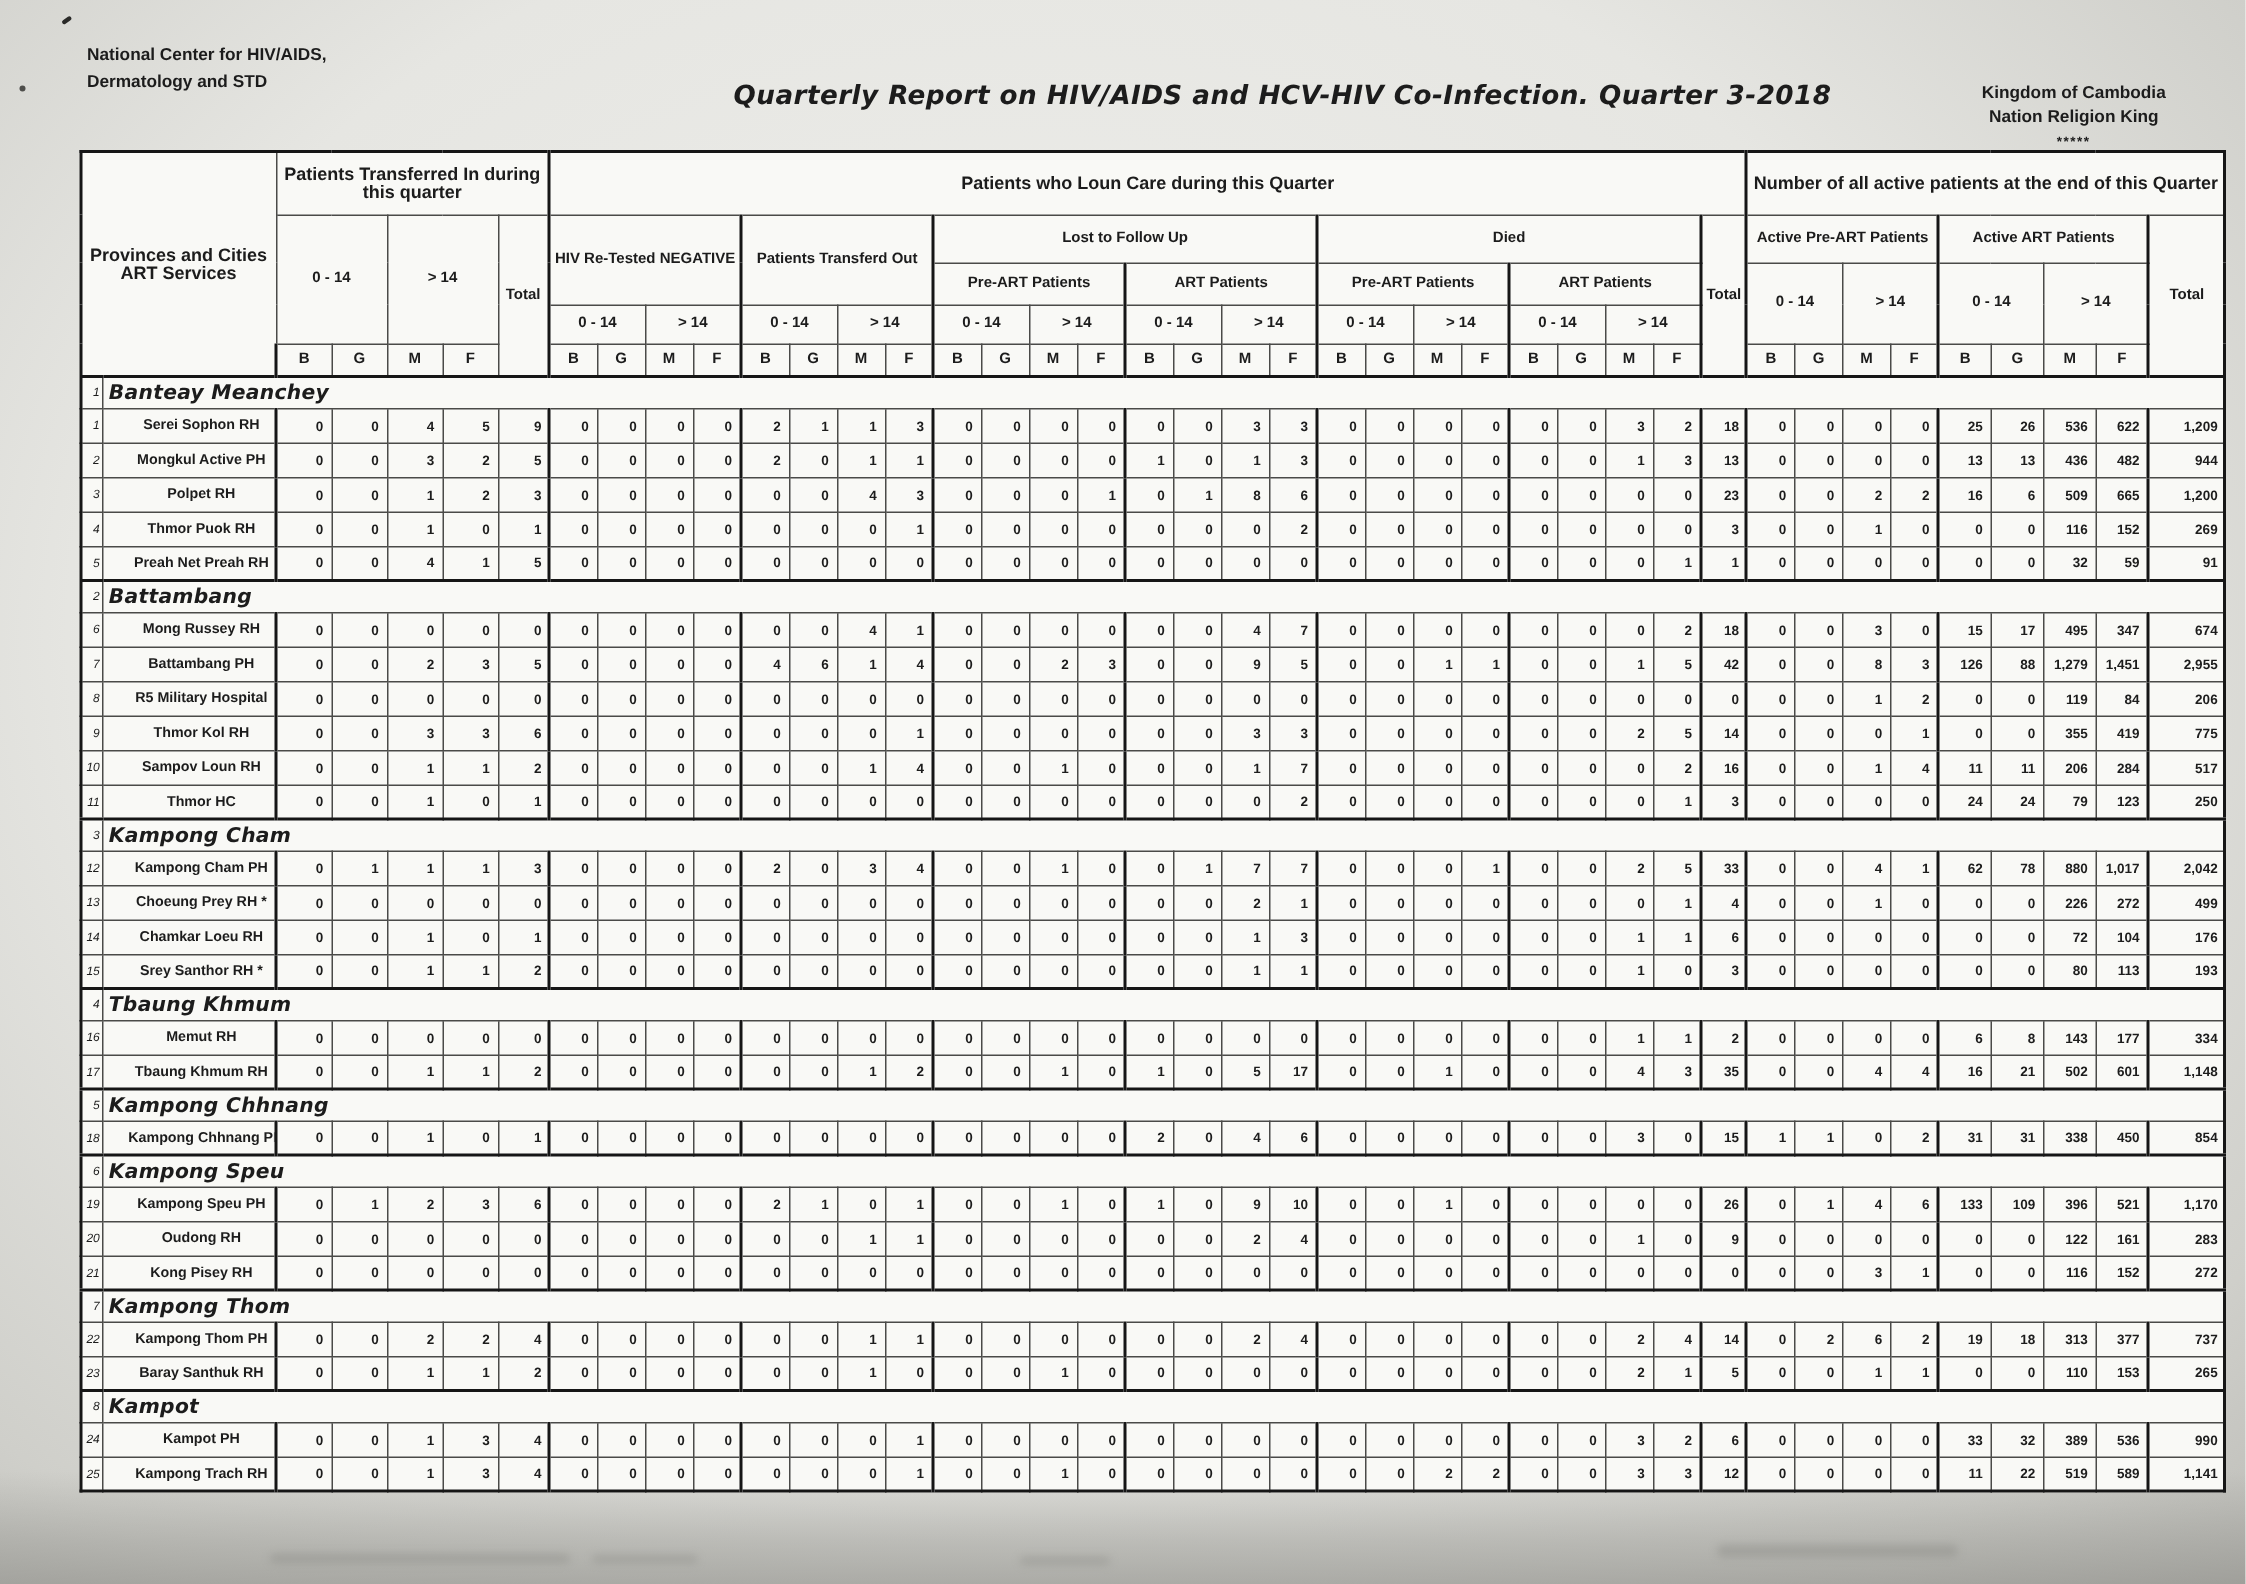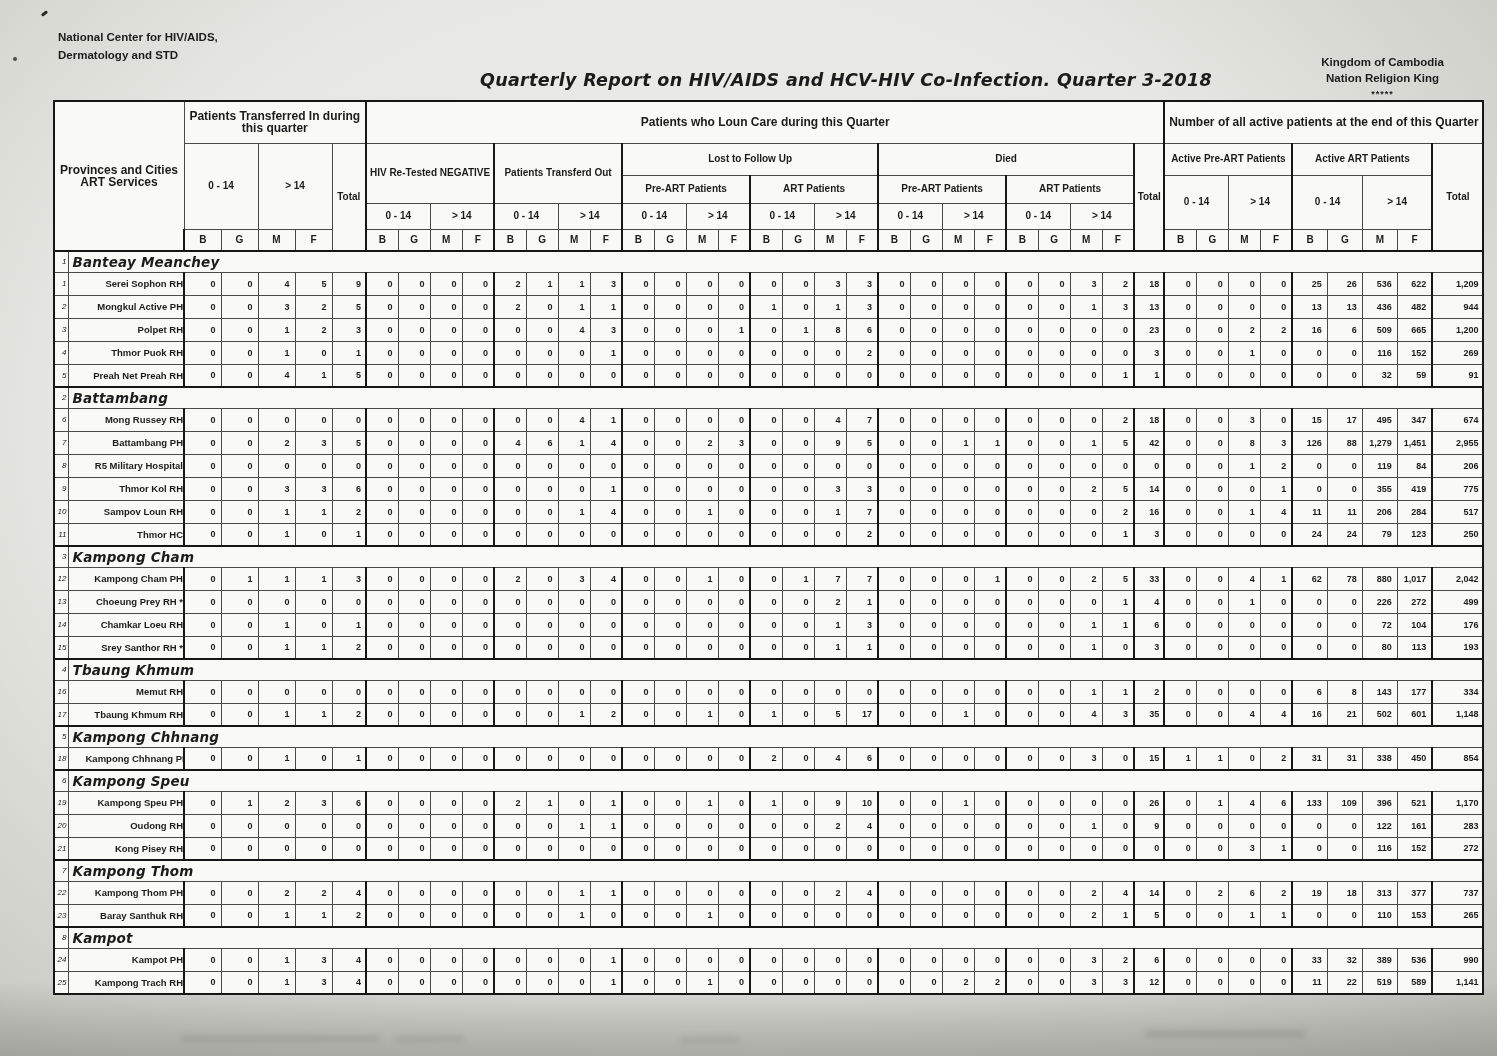--- a/index.html
+++ b/index.html
@@ -10,38 +10,38 @@
   }
   .bottom-shade{position:absolute;left:0;right:0;bottom:0;height:75px;
     background:linear-gradient(180deg, rgba(160,160,155,0) 0%, rgba(150,150,145,.45) 60%, rgba(140,140,135,.6) 100%);}
   .artifact{position:absolute;background:#2a2a28;border-radius:2px;}
   .a1{left:41px;top:12px;width:7px;height:3px;transform:rotate(-35deg);}
   .a2{left:13px;top:57px;width:4px;height:4px;border-radius:50%;opacity:.8;}
   .smudge{position:absolute;background:#8f8f8a;filter:blur(3px);opacity:.5;border-radius:3px;}
 
   
   .org{position:absolute;left:58px;top:28px;width:235px;text-align:left;font-weight:bold;font-size:11.5px;line-height:18px;}
-  .titlewrap{position:absolute;left:480px;top:70px;width:750px;text-align:left;}
+  .titlewrap{position:absolute;left:480px;top:54px;width:750px;text-align:center;}
   .title{font-family:"DejaVu Sans", sans-serif;font-style:italic;font-weight:bold;font-size:17.5px;letter-spacing:.3px;}
   .kingdom{position:absolute;left:1295px;top:24px;width:175px;text-align:center;font-weight:bold;font-size:11.5px;line-height:16px;margin-top:30px;}
   .stars{font-size:9px;letter-spacing:1px;font-weight:bold;}
 
   
   .sheet{position:absolute;left:53px;top:100px;}
   table{border-collapse:collapse;table-layout:fixed;width:1429px;background:#f9f9f6;}
   th,td{border:1px solid #4a4a48;padding:0;overflow:hidden;white-space:nowrap;}
   table{border:2px solid #161616;}
   th{font-size:10px;font-weight:bold;text-align:center;vertical-align:middle;line-height:12px;white-space:normal;background:#f9f9f6;}
   tr.hr1{height:42px;} tr.hr1 th{font-size:12px;}
   tr.hr2{height:32px;} tr.hr3{height:28px;} tr.hr4{height:26px;} tr.hr5{height:22px;}
   .tl{border-left:2px solid #161616 !important;}
   td.val{font-size:9px;font-weight:600;text-align:right;padding-right:5px;}
   td.tot{padding-right:4px;}
   td.rownum{font-size:8px;font-style:italic;text-align:right;padding-right:1px;border-right:1px solid #4a4a48;}
-  td.fname{font-size:9.5px;font-weight:600;text-align:right;padding-left:17px;}
+  td.fname{font-size:9.5px;font-weight:600;text-align:center;padding-left:17px;}
   tr.datarow{height:23px;}
   tr.sec{height:21px;border-top:2px solid #161616;}
   tr.sec td{border-top:2px solid #161616;}
   td.secnum{font-size:8px;font-style:italic;text-align:right;padding-right:1px;}
   td.secname{font-family:"DejaVu Sans", sans-serif;font-style:italic;font-weight:bold;font-size:13.5px;text-align:left;padding-left:4px;letter-spacing:.2px;}
   thead th{vertical-align:middle;}
 </style>
 </head>
 <body>
 

